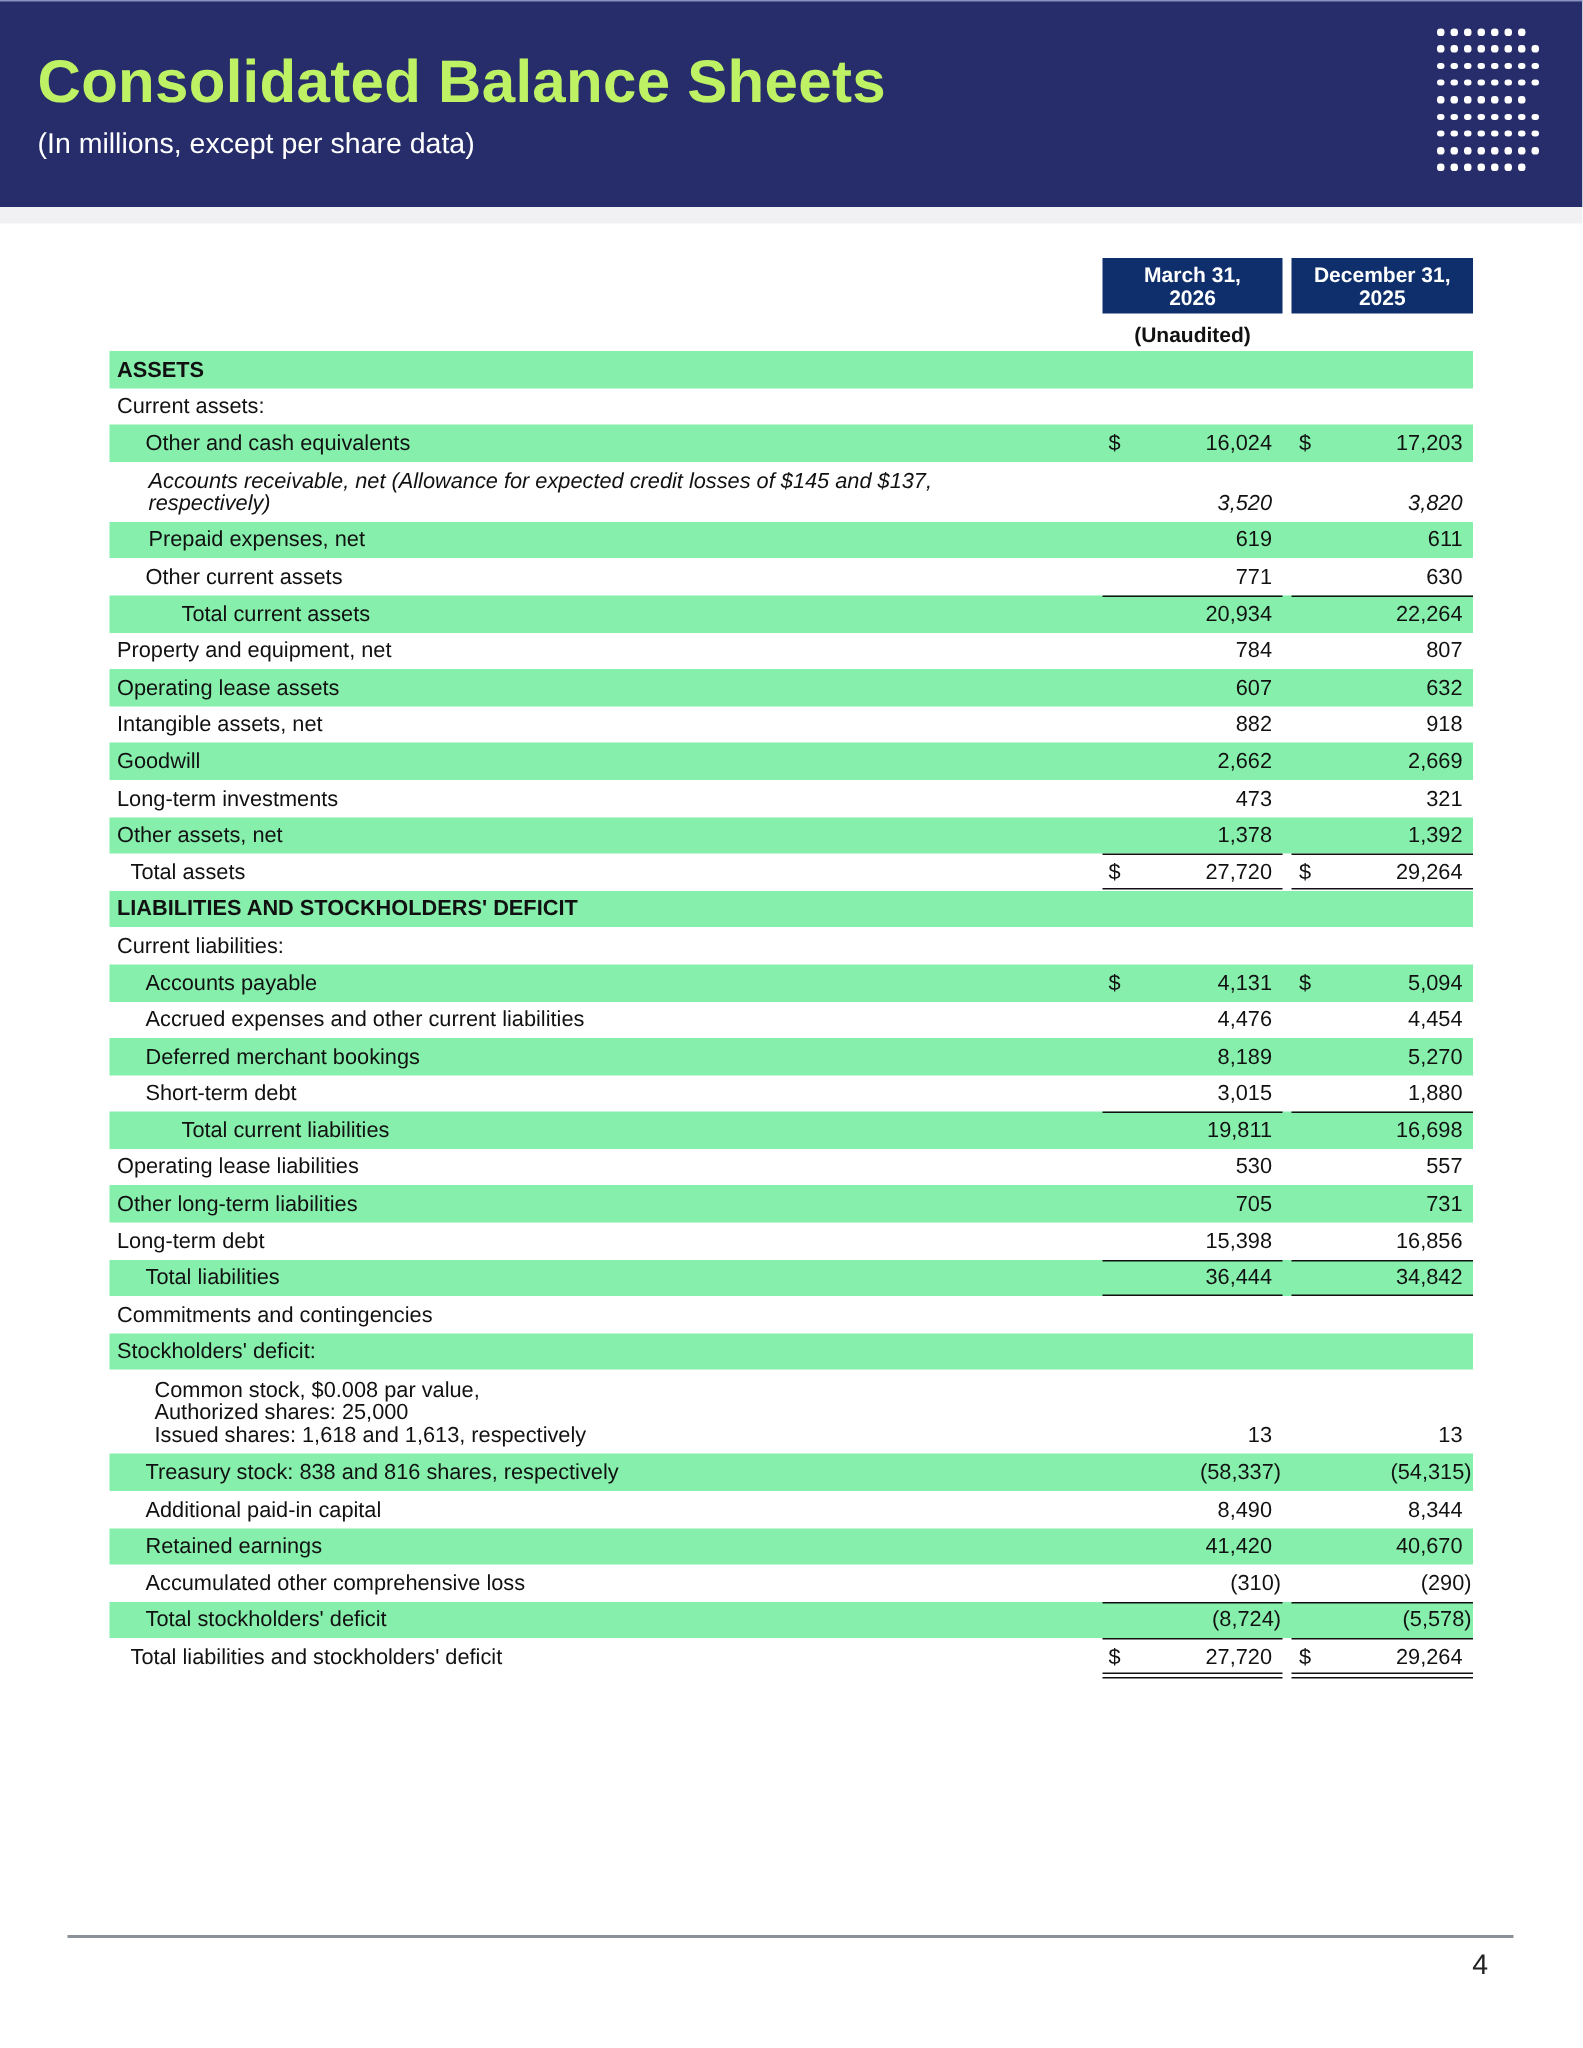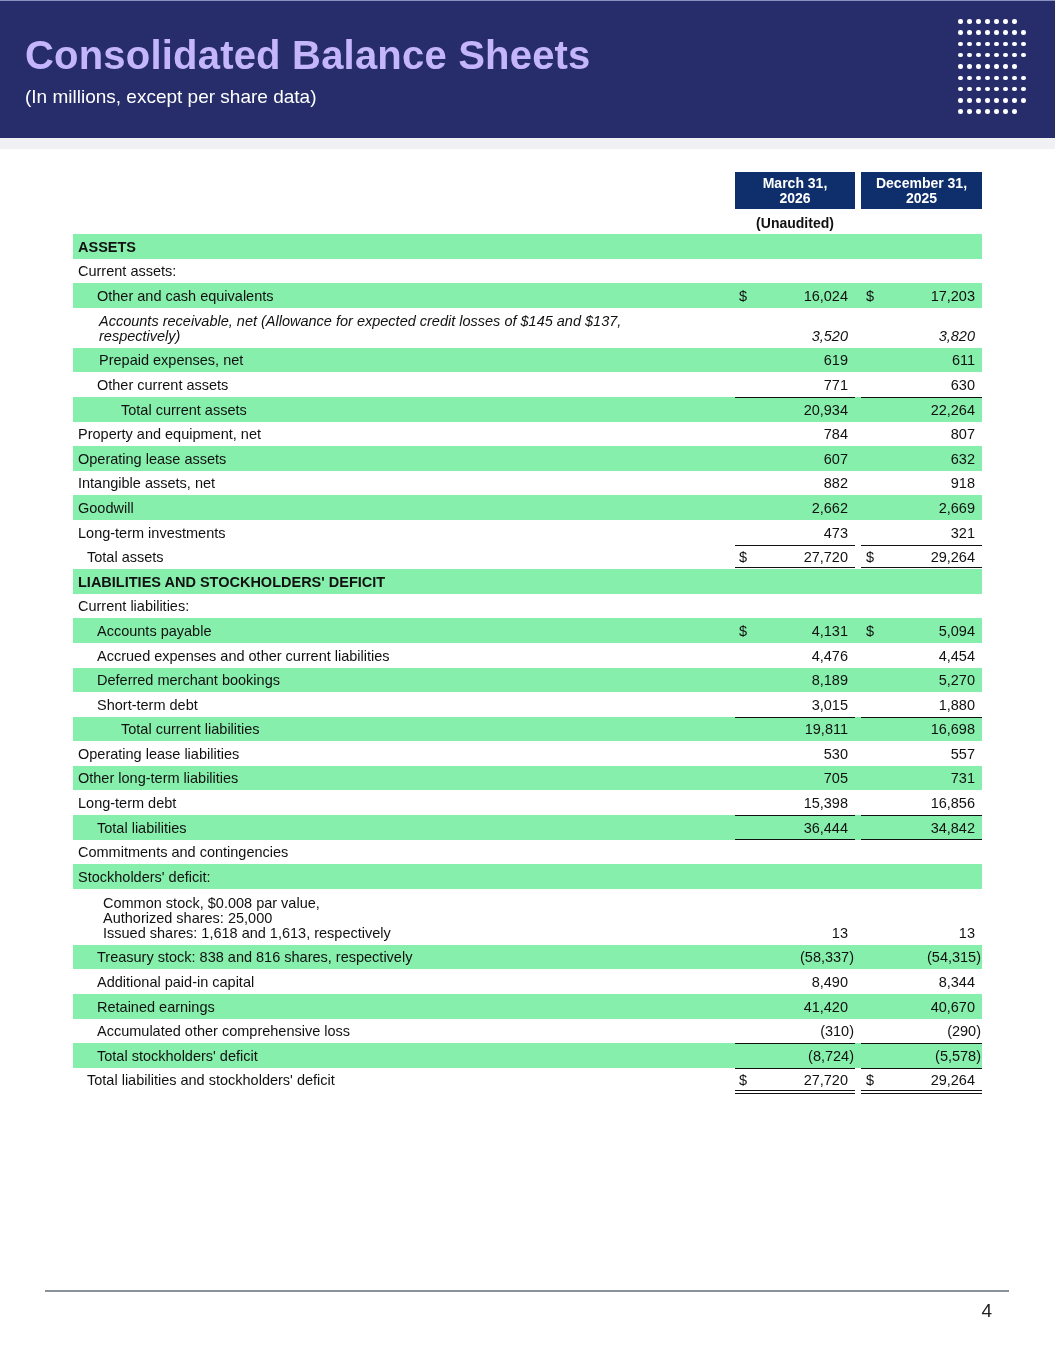--- a/index.html
+++ b/index.html
@@ -1,20 +1,20 @@
 <!DOCTYPE html>
 <html><head>
 <meta charset="utf-8">
 <style>
   * { box-sizing: border-box; margin: 0; padding: 0; }
   html, body { width: 1055px; height: 1365px; background: #ffffff; overflow: hidden; }
   body { font-family: "Liberation Sans", sans-serif; color: #111; position: relative; }
 
   .header { position: absolute; left: 0; top: 0; width: 1055px; height: 138px; background: #262d6a; border-top: 1px solid #8a90c0; }
-  .header .title { position: absolute; left: 25px; top: 32px; font-size: 40px; font-weight: bold; color: #c4b5fd; letter-spacing: 0.2px; }
+  .header .title { position: absolute; left: 25px; top: 32px; font-size: 40px; font-weight: bold; color: #bef264; letter-spacing: 0.2px; }
   .header .subtitle { position: absolute; left: 25px; top: 85px; font-size: 19px; color: #fff; }
   .dots { position: absolute; left: 958px; top: 18px; width: 72px; height: 100px; }
   .dots .dot { position: absolute; width: 4.5px; height: 4.5px; border-radius: 50%; background: #fff; }
 
   .band { position: absolute; left: 0; top: 138px; width: 1055px; height: 11px; background: #f1f1f3; }
 
   .colhead { position: absolute; top: 172px; height: 37px; background: #0e2f6b; color: #fff; font-weight: bold; font-size: 14px; text-align: center; line-height: 15px; padding-top: 4px; }
   .colhead.c1 { left: 735px; width: 120px; }
   .colhead.c2 { left: 861px; width: 121px; }
   .unaudited { position: absolute; top: 215px; left: 735px; width: 120px; text-align: center; font-weight: bold; font-size: 14px; }
@@ -194,20 +194,25 @@
   <div class="row shade">
     <span class="label">Goodwill</span>
     <span class="cell val1">2,662</span>
     <span class="cell val2">2,669</span>
   </div>
   <div class="row">
     <span class="label">Long-term investments</span>
     <span class="cell val1">473</span>
     <span class="cell val2">321</span>
   </div>
+  <div class="row shade">
+    <span class="label">Other assets, net</span>
+    <span class="cell val1">1,378</span>
+    <span class="cell val2">1,392</span>
+  </div>
   <div class="row">
     <div class="line l1" style="top:0"></div>
     <div class="line l2" style="top:0"></div>
     <span class="label i0b">Total assets</span>
     <span class="cell cur1">$</span>
     <span class="cell val1">27,720</span>
     <span class="cell cur2">$</span>
     <span class="cell val2">29,264</span>
     <div class="line l1 dbl" style="bottom:-2px"></div>
     <div class="line l2 dbl" style="bottom:-2px"></div>

